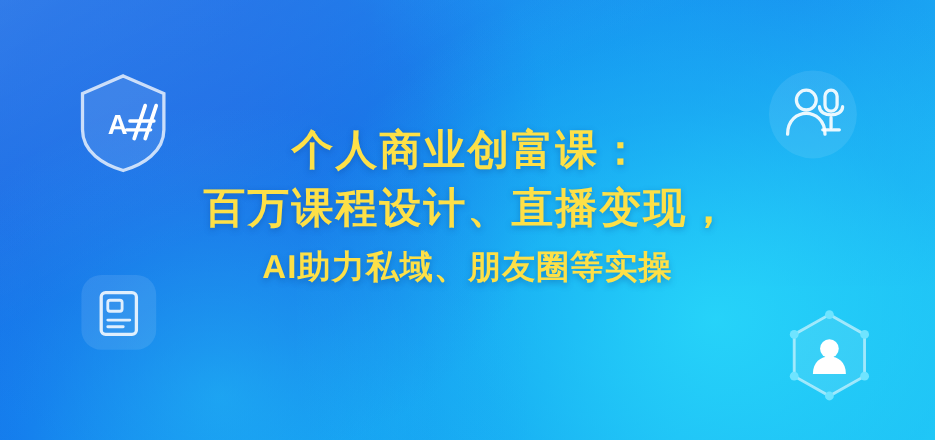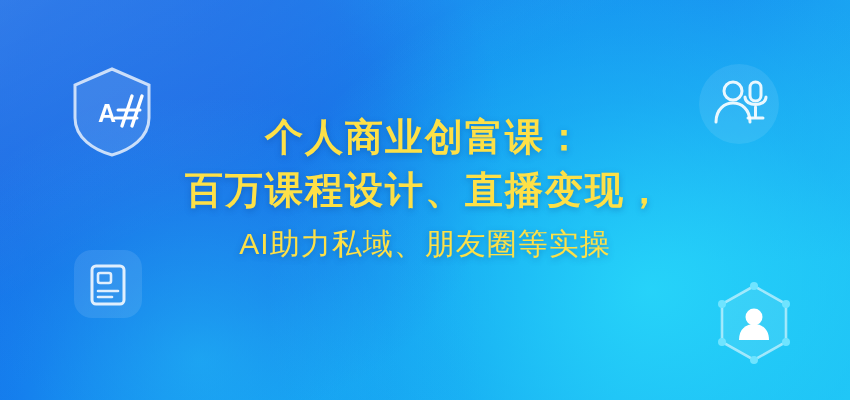--- a/index.html
+++ b/index.html
@@ -81,21 +81,21 @@
   .title-line {
     font-weight: bold;
     letter-spacing: 2px;
     text-shadow: 0 2px 6px rgba(8,60,140,0.35);
   }
   .title-line.l1 { font-size: 38px; line-height: 50px; }
   .title-line.l2 { font-size: 38px; line-height: 56px; }
   .title-line.l3 {
     font-size: 30px;
     line-height: 52px;
-    font-weight: normal;
+    font-weight: bold;
     letter-spacing: 1px;
     text-align: center;
   }
 </style>
 </head>
 <body>
 
 <div id="banner">
 
   <div class="bg-base"></div>

